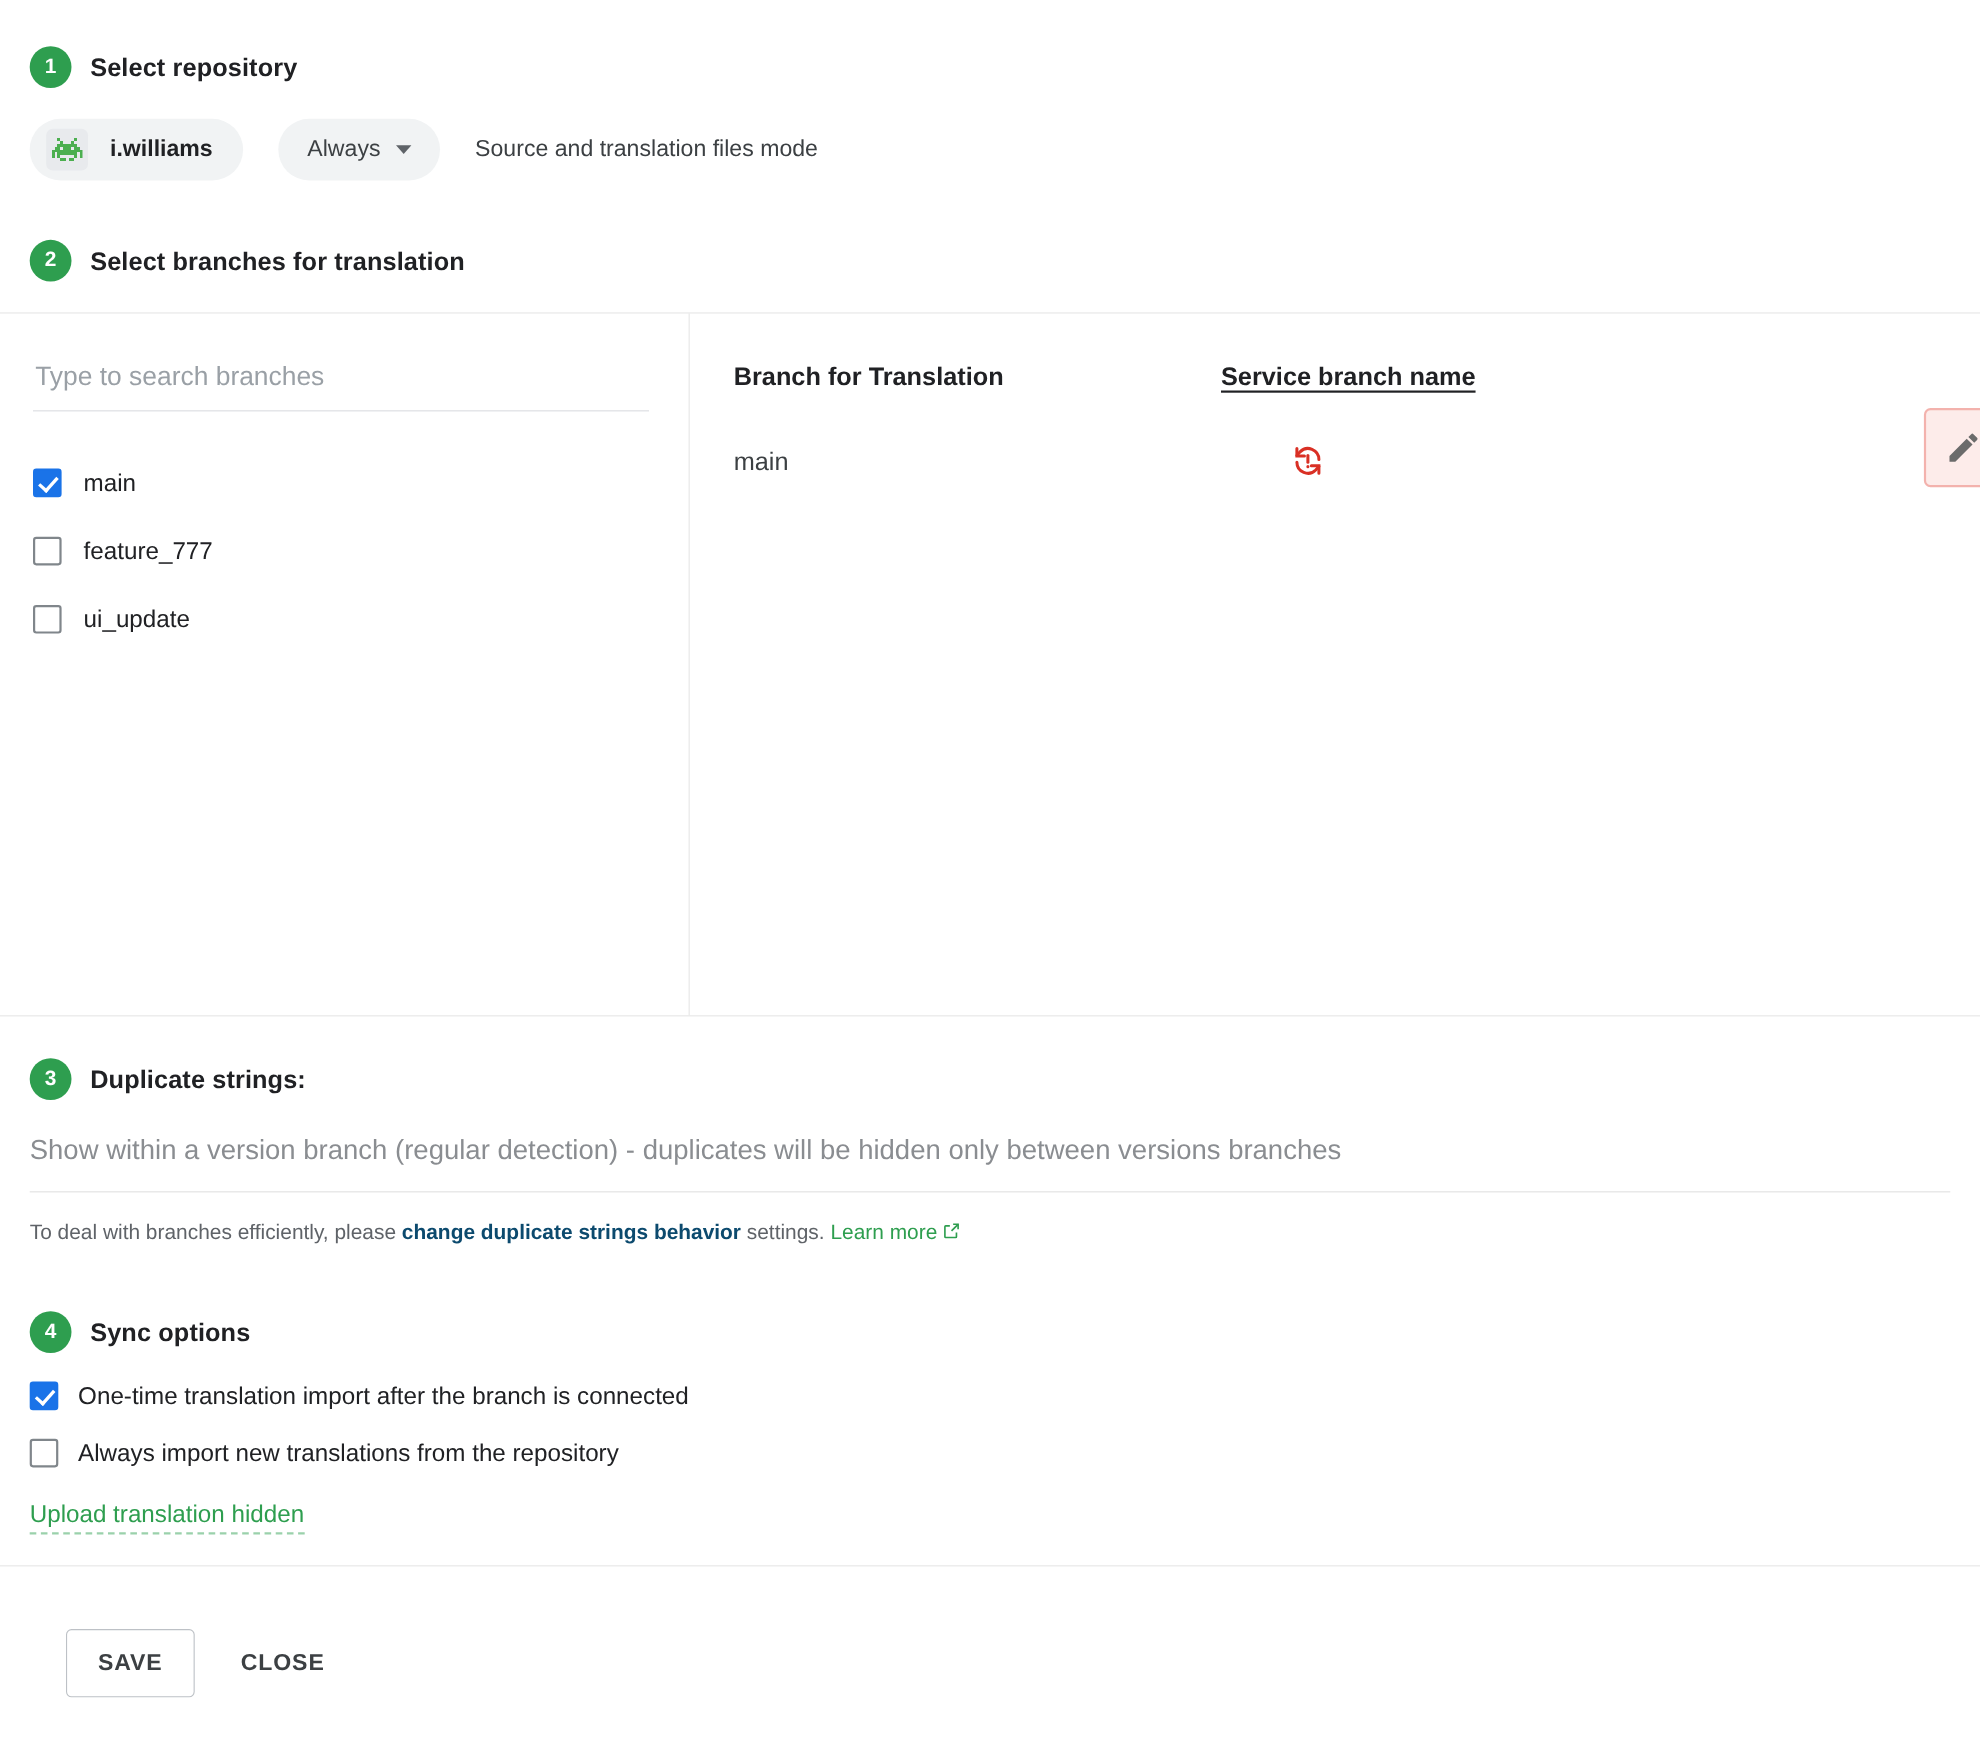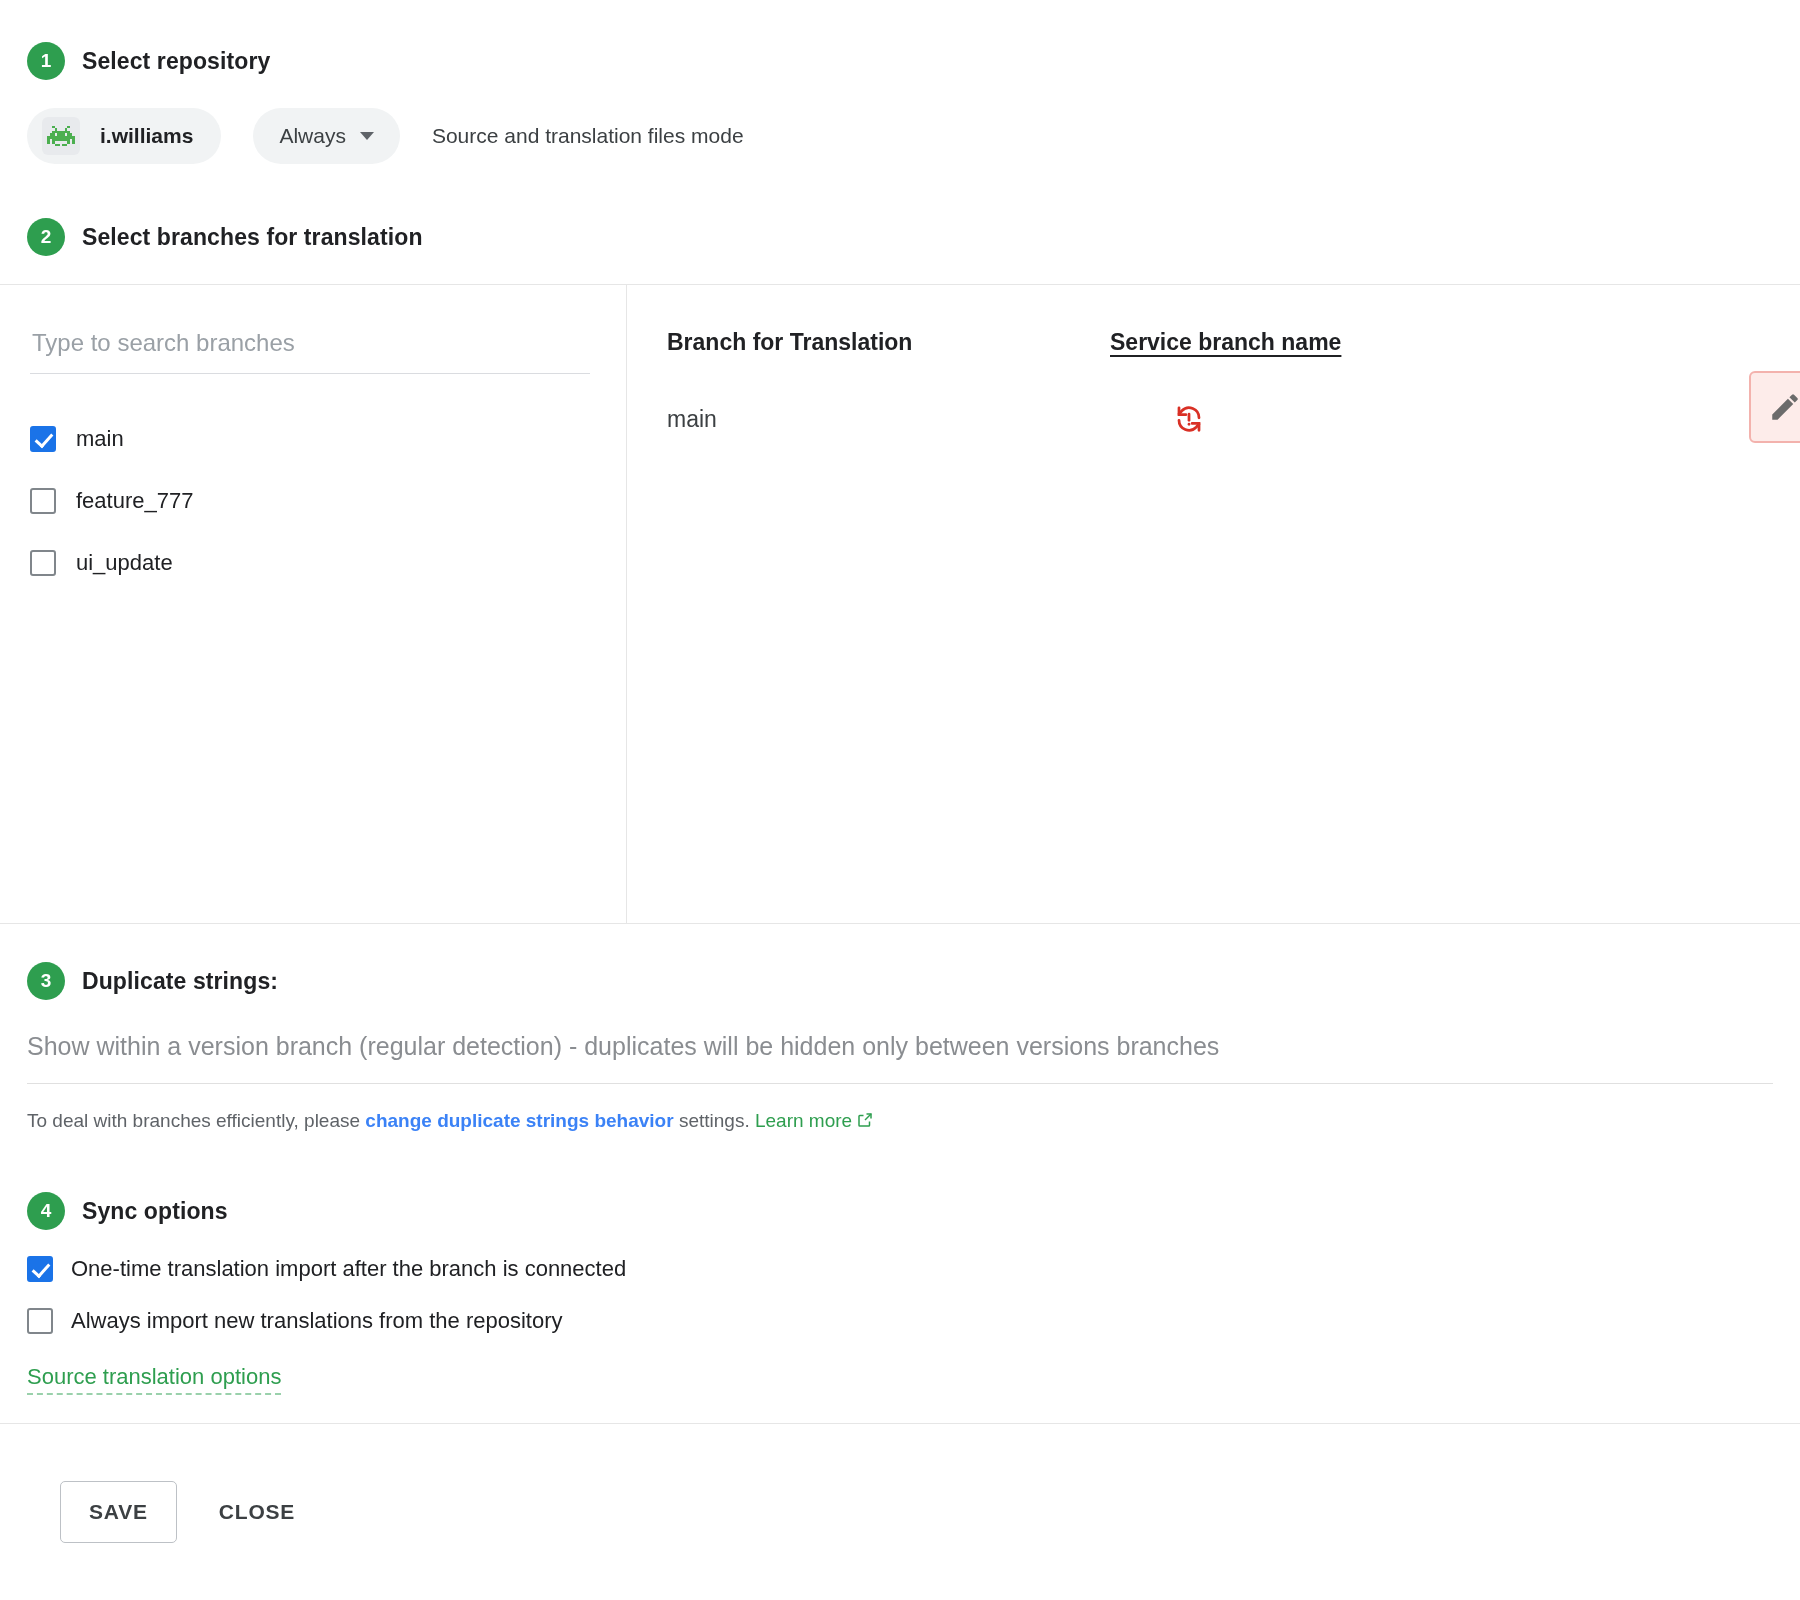--- a/index.html
+++ b/index.html
@@ -263,21 +263,21 @@
     padding-bottom: 22px;
     font-size: 25px;
     color: #8a8d91;
     cursor: pointer;
   }
   .hint {
     margin-top: 26px;
     font-size: 19px;
     color: #5f6368;
   }
-  .hint b { color: #3b82f6; }
+  .hint b { color: #0c4a6e; }
   .learn {
     color: #2e9e4f;
     text-decoration: none;
   }
   .ext-icon {
     display: inline-block;
     vertical-align: -2px;
     margin-left: 4px;
   }
 
@@ -477,21 +477,21 @@
     <div class="sync-opt">
       <span class="cb checked"></span>
       <span class="sync-label">One-time translation import after the branch is connected</span>
     </div>
 
     <div class="sync-opt">
       <span class="cb"></span>
       <span class="sync-label">Always import new translations from the repository</span>
     </div>
 
-    <span class="upload-link">Source translation options</span>
+    <span class="upload-link">Upload translation hidden</span>
   </div>
 
   <div class="footer">
     <button class="btn-save">SAVE</button>
     <button class="btn-close">CLOSE</button>
   </div>
 
 </div>
 
 </body></html>

